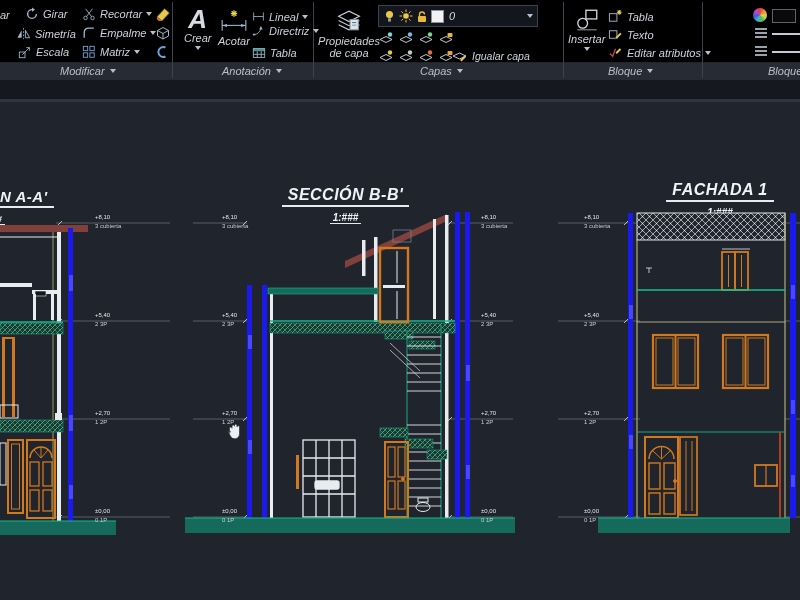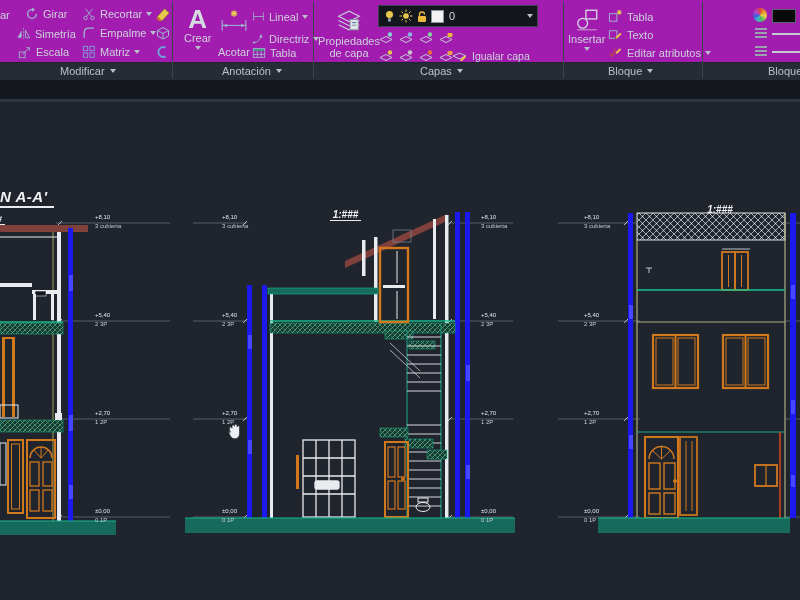--- a/index.html
+++ b/index.html
@@ -1,19 +1,19 @@
 <!DOCTYPE html>
 <html><head>
 <meta charset="utf-8">
 <style>
   html,body{margin:0;padding:0;}
   body{width:800px;height:600px;position:relative;overflow:hidden;background:#1f242d;
        font-family:"Liberation Sans","DejaVu Sans",sans-serif;}
   
-  #ribbon{position:absolute;left:0;top:0;width:800px;height:80px;background:#a21caf;}
+  #ribbon{position:absolute;left:0;top:0;width:800px;height:80px;background:#000000;font-style:italic;}
   #ribbon .labelbar{position:absolute;left:0;top:62px;width:800px;height:18px;background:#262b34;border-top:1px solid #20242d;}
   .psep{position:absolute;top:2px;height:76px;width:1px;background:#3d434f;}
   .pname{position:absolute;top:65px;font-size:11px;color:#b9c0ca;display:flex;align-items:center;gap:5px;}
   .caret{width:0;height:0;border-left:3.5px solid transparent;border-right:3.5px solid transparent;border-top:4px solid #b9c0ca;display:inline-block;}
   .rr{position:absolute;display:flex;align-items:center;gap:4px;color:#ccd2db;font-size:11px;white-space:nowrap;}
   .rcol{position:absolute;display:flex;flex-direction:column;align-items:center;color:#ccd2db;font-size:11px;}
   .ic{display:block;}
   .ddbox{position:absolute;left:378px;top:5px;width:160px;height:22px;background:#13161d;border:1px solid #3c424e;display:flex;align-items:center;gap:3px;padding:0 4px;box-sizing:border-box;}
   .swatch-w{width:11px;height:11px;background:#f2f2f2;border:1px solid #8a929e;}
   .lay0{font-size:11px;color:#d6dbe2;margin-left:2px;}
@@ -132,34 +132,34 @@
         <line x1="2" y1="11" x2="2" y2="21" stroke="#9db8cc"></line>
         <line x1="24" y1="11" x2="24" y2="21" stroke="#9db8cc"></line>
         <path d="M2 16 L6.5 14.6 V17.4 Z M24 16 L19.5 14.6 V17.4 Z" fill="#9db8cc"></path>
         <g stroke="#e8d44a" stroke-width="1.2">
           <line x1="13" y1="2" x2="13" y2="8"></line>
           <line x1="10" y1="5" x2="16" y2="5"></line>
           <line x1="10.8" y1="2.8" x2="15.2" y2="7.2"></line>
           <line x1="15.2" y1="2.8" x2="10.8" y2="7.2"></line>
         </g>
       </svg>
-    <span style="margin-top:14px">Acotar</span>
+    <span style="margin-top:3px">Acotar</span>
   </div>
   <div class="rr" style="left:252px;top:10px">
     <svg class="ic" width="13" height="13" viewBox="0 0 16 16">
         <g stroke="#9db8cc">
           <line x1="2" y1="3" x2="2" y2="13"></line>
           <line x1="14" y1="3" x2="14" y2="13"></line>
           <line x1="2" y1="8" x2="14" y2="8"></line>
         </g>
       </svg>
     <span>Lineal</span>
       <span class="caret"></span>
   </div>
-  <div class="rr" style="left:252px;top:32px">
+  <div class="rr" style="left:252px;top:24px">
     <svg class="ic" width="13" height="13" viewBox="0 0 16 16">
         <path d="M2 13 Q9 13 11 5" fill="none" stroke="#9db8cc"></path>
         <path d="M11 2 L13 7 L9 6.5 Z" fill="#9db8cc"></path>
         <rect x="1" y="12" width="3" height="2" fill="#9db8cc"></rect>
       </svg>
     <span>Directriz</span>
       <span class="caret"></span>
   </div>
   <div class="rr" style="left:252px;top:46px">
     <svg class="ic" width="14" height="14" viewBox="0 0 16 16">
@@ -345,25 +345,25 @@
       <circle cx="3.5" cy="3.5" r="0.7" fill="#e6eaee"></circle>
     </pattern>
   </defs>
 </svg>
 
 <div class="title-wrap" style="left:-6px;top:188px;text-align:left">
   <span class="title" style="font-size:15px">N A-A'</span><br>
   <span class="scale" style="font-size:9px">#</span>
 </div>
 <div class="title-wrap" style="left:258px;top:186px;width:175px">
-  <br>
+  <span class="title">SECCIÓN B-B'</span><br>
   <span class="scale">1:###</span>
 </div>
 <div class="title-wrap" style="left:630px;top:181px;width:180px">
-  <br>
+  <span class="title">FACHADA 1</span><br>
   <span class="scale">1:###</span>
 </div>
 
 <svg class="dwgsvg" style="left:0;top:185px" width="170" height="375" viewBox="0 0 170 375">
 
   <g stroke="#6f7885" stroke-width="0.7">
     <line x1="56" y1="38" x2="170" y2="38"></line>
       <line x1="56" y1="136" x2="170" y2="136"></line>
     <line x1="56" y1="234" x2="170" y2="234"></line>
       <line x1="56" y1="332" x2="170" y2="332"></line>

